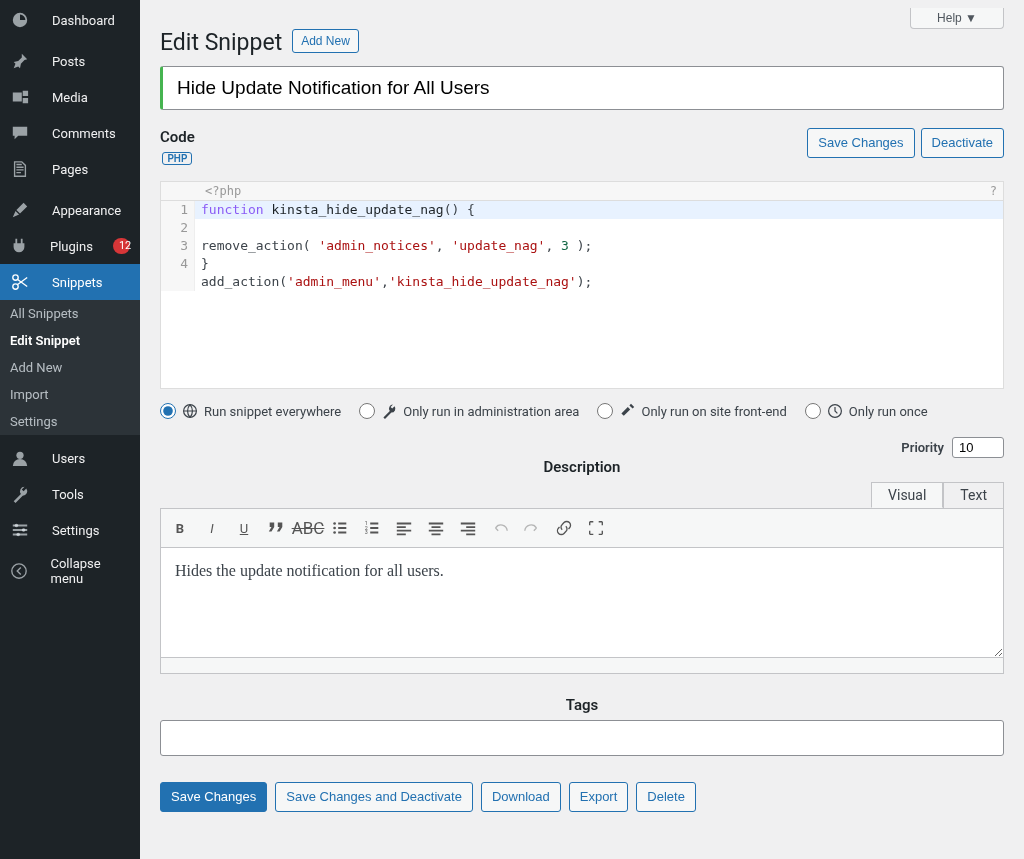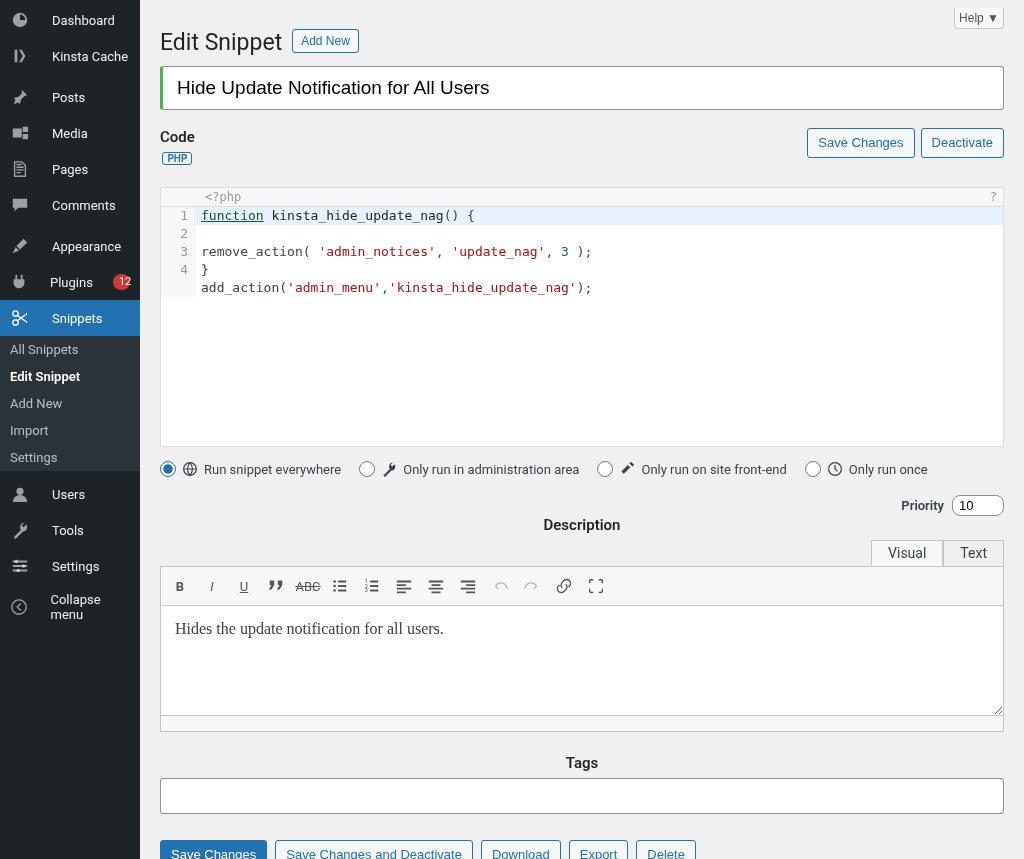--- a/index.html
+++ b/index.html
@@ -12,47 +12,47 @@
 .sidebar-item .icon { width: 20px; height: 20px; margin-right: 6px; display: inline-flex; align-items: center; justify-content: center; }
 .sidebar-item .icon svg { width: 18px; height: 18px; fill: rgba(240,246,252,0.6); }
 .sidebar-item.active .icon svg { fill: #fff; }
 .sidebar-sub { background: #2c3338; }
 .sidebar-sub .sub-item { display: block; padding: 6px 10px; color: rgba(240,246,252,0.7); cursor: pointer; font-size: 13px; }
 .sidebar-sub .sub-item.current { color: #fff; font-weight: 600; }
 .sep { height: 5px; }
 .badge { background: #d63638; color: #fff; border-radius: 9px; padding: 0 6px; font-size: 11px; margin-left: 4px; line-height: 16px; min-width: 16px; text-align: center; display: inline-block; }
 .main { flex: 1; padding: 0 20px 20px 20px; }
 .top-row { display: flex; justify-content: flex-end; padding: 8px 0 0 0; }
-.help-btn { border: 1px solid #c3c4c7; background: #f6f7f7; border-top: none; border-radius: 0 0 4px 4px; padding: 3px 4px; font-size: 12px; cursor: pointer; color: #50575e; }
+.help-btn { border: 1px solid #c3c4c7; background: #f6f7f7; border-top: none; border-radius: 0 0 4px 4px; padding: 3px 26px; font-size: 12px; cursor: pointer; color: #50575e; }
 .heading-row { display: flex; align-items: center; gap: 10px; margin: 0 0 10px 0; }
 .heading-row h1 { font-size: 23px; font-weight: 400; color: #1d2327; }
 .btn { border: 1px solid #2271b1; background: #f6f7f7; color: #2271b1; border-radius: 3px; padding: 2px 10px; font-size: 13px; cursor: pointer; line-height: 24px; }
 .btn.small { font-size: 12px; padding: 0 8px; line-height: 22px; position: relative; top: -2px; }
 .btn.primary { background: #2271b1; color: #fff; border-color: #2271b1; }
 .title-input { width: 100%; border: 1px solid #8c8f94; border-left: 3px solid #46b450; border-radius: 3px; padding: 10px 14px; font-size: 19px; background: #fff; }
 .section-label { font-size: 15px; font-weight: 600; color: #1d2327; margin-bottom: 6px; display: flex; align-items: center; gap: 6px; flex-direction: column; }
 .section-label .php-tag { border: 1px solid #2271b1; color: #2271b1; border-radius: 3px; font-size: 10px; padding: 0 4px; font-weight: 600; text-align: center; }
 .code-head-row { display: flex; justify-content: space-between; align-items: flex-start; margin-top: 18px; }
 .right-btns { display: flex; gap: 6px; }
-.editor { border: 1px solid #ddd; background: #fff; margin-top: 16px; font-family: Consolas, Monaco, monospace; font-size: 13px; height: 260px; overflow: hidden; position: relative; }
+.editor { border: 1px solid #ddd; background: #fff; margin-top: 10px; font-family: Consolas, Monaco, monospace; font-size: 13px; height: 208px; overflow: hidden; position: relative; }
 .editor-header { background: #f7f7f7; border-bottom: 1px solid #ddd; padding: 2px 6px 2px 44px; color: #999; font-size: 12px; display: flex; justify-content: space-between; }
 .editor-body { display: flex; }
 .ln { width: 34px; text-align: right; padding: 0 6px; color: #999; border-right: 1px solid #eee; background: #f7f7f7; user-select: none; line-height: 18px; }
 .code { padding: 0 6px; line-height: 18px; white-space: pre; flex: 1; }
 .code .l1 { background: #e8f2ff; display: block; margin: 0 -6px; padding: 0 6px; }
-.kw { color: #14532d; text-decoration: underline; }
+.kw { color: #8b5cf6; }
 .fn { color: #1d2327; }
 .str { color: #aa1111; }
 .num { color: #116644; }
 .scope-row { display: flex; align-items: center; gap: 18px; margin-top: 14px; flex-wrap: wrap; }
 .scope-opt { display: flex; align-items: center; gap: 6px; font-size: 13px; color: #3c434a; }
 .scope-opt input[type=radio] { width: 16px; height: 16px; accent-color: #2271b1; }
 .scope-opt svg { width: 16px; height: 16px; fill: #3c434a; }
 .priority { margin-left: auto; display: flex; align-items: center; gap: 8px; font-weight: 600; font-size: 13px; }
-.priority input { width: 52px; border: 1px solid #8c8f94; border-radius: 8px; padding: 2px 6px; font-size: 13px; }
+.priority input { width: 52px; border: 1px solid #8c8f94; border-radius: 3px; padding: 2px 6px; font-size: 13px; }
 .desc-section { }
 .editor-tabs { display: flex; justify-content: flex-end; }
 .ed-tab { border: 1px solid #c3c4c7; background: #f0f0f1; padding: 4px 16px; font-size: 14px; cursor: pointer; border-bottom: none; position: relative; top: 0; }
 .ed-tab.active { background: #f6f7f7; border-bottom: 1px solid #f6f7f7; }
 .tinymce-toolbar { border: 1px solid #c3c4c7; background: #f6f7f7; padding: 4px; display: flex; gap: 2px; }
 .tb-btn { width: 30px; height: 30px; display: inline-flex; align-items: center; justify-content: center; cursor: pointer; border-radius: 2px; color: #555; }
 .tb-btn svg { width: 18px; height: 18px; fill: #555; }
 .tb-btn.disabled { opacity: 0.4; cursor: default; }
 .desc-box { border: 1px solid #c3c4c7; border-top: none; background: #fff; padding: 14px; min-height: 110px; font-family: Georgia, serif; font-size: 16px; color: #3c434a; resize: vertical; overflow: auto; }
 .desc-status { border: 1px solid #c3c4c7; border-top: none; height: 16px; background: #f6f7f7; }
@@ -66,60 +66,52 @@
 <div class="wrap">
   <div class="sidebar">
     <div class="sidebar-item">
       <span class="icon">
           <svg viewBox="0 0 20 20">
             <path d="M10 2a8 8 0 100 16 8 8 0 000-16zm0 2a6 6 0 016 6h-6V4z"></path>
           </svg>
         </span>
       <span>Dashboard</span>
     </div>
-    <div class="sidebar-item">
-      <span class="icon">
-          <svg viewBox="0 0 20 20">
-            <path d="M4 3h3v14H4zM9 3h3l4 7-4 7H9l4-7z"></path>
-          </svg>
-        </span>
-      <span>Kinsta Cache</span>
-    </div>
     <div class="sep"></div>
     <div class="sidebar-item">
       <span class="icon">
           <svg viewBox="0 0 20 20">
             <path d="M12 2l6 6-3 1-4 4-1 5-2-2-5 2 2-5-2-2 5-1 4-4z"></path>
           </svg>
         </span>
       <span>Posts</span>
     </div>
     <div class="sidebar-item">
       <span class="icon">
           <svg viewBox="0 0 20 20">
             <path d="M2 5h10v10H2zM13 3h6v6h-6zM13 11h6v6h-6z"></path>
           </svg>
         </span>
       <span>Media</span>
     </div>
     <div class="sidebar-item">
       <span class="icon">
           <svg viewBox="0 0 20 20">
+            <path d="M2 3h16v10H8l-4 4v-4H2z"></path>
+          </svg>
+        </span>
+      <span>Comments</span>
+    </div>
+    <div class="sidebar-item">
+      <span class="icon">
+          <svg viewBox="0 0 20 20">
             <path d="M4 2h8l4 4v12H4zM6 5h6M6 8h8M6 11h8M6 14h5" stroke="rgba(240,246,252,0.6)" stroke-width="1.5" fill="none"></path>
           </svg>
         </span>
       <span>Pages</span>
-    </div>
-    <div class="sidebar-item">
-      <span class="icon">
-          <svg viewBox="0 0 20 20">
-            <path d="M2 3h16v10H8l-4 4v-4H2z"></path>
-          </svg>
-        </span>
-      <span>Comments</span>
     </div>
     <div class="sep"></div>
     <div class="sidebar-item">
       <span class="icon">
           <svg viewBox="0 0 20 20">
             <path d="M14 2l4 4-8 8-4-4zM5 11l-3 7 7-3z"></path>
           </svg>
         </span>
       <span>Appearance</span>
     </div>
@@ -278,21 +270,21 @@
           </span>
         <span class="tb-btn">
             <u>U</u>
           </span>
         <span class="tb-btn">
             <svg viewBox="0 0 20 20">
               <path d="M3 4h5v5l-3 5H2l3-5H3zM12 4h5v5l-3 5h-3l3-5h-2z"></path>
             </svg>
           </span>
         <span class="tb-btn">
-            <span style="text-decoration:line-through;font-size:13px">ABC</span>
+            <span style="text-decoration:line-through;font-size:17px">ABC</span>
           </span>
         <span class="tb-btn">
             <svg viewBox="0 0 20 20">
               <circle cx="4" cy="5" r="1.5"></circle>
               <circle cx="4" cy="10" r="1.5"></circle>
               <circle cx="4" cy="15" r="1.5"></circle>
               <path d="M8 4h9v2H8zM8 9h9v2H8zM8 14h9v2H8z"></path>
             </svg>
           </span>
         <span class="tb-btn">

